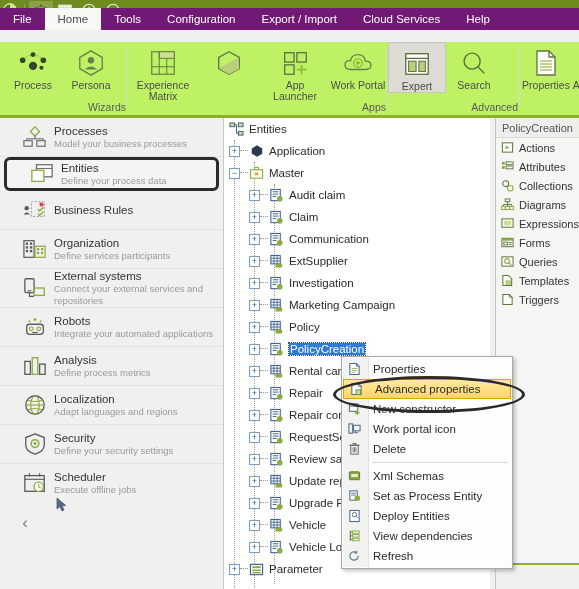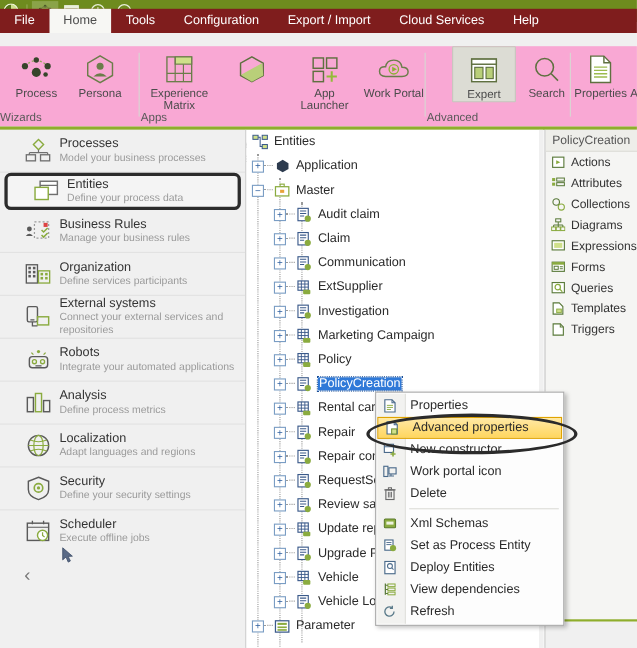--- a/index.html
+++ b/index.html
@@ -13,39 +13,39 @@
 
   
   .qbar{position:absolute;left:0;top:0;width:579px;height:20px;background:#6e8b1e;
         display:flex;align-items:center;}
   .qbar .logo{width:20px;height:20px;display:flex;align-items:center;justify-content:center;}
   .qsep{width:1px;height:12px;background:#93ab55;margin:0 4px;}
   .qbtn{width:24px;height:19px;display:flex;align-items:center;justify-content:center;}
   .qbtn.sel{background:#8aa349;}
 
   
-  .menubar{position:absolute;left:0;top:8px;width:579px;height:22px;background:#7f1d1d;
+  .menubar{position:absolute;left:0;top:8px;width:579px;height:22px;background:#701a75;
            display:flex;align-items:stretch;}
   .mtab{padding:0 13px;display:flex;align-items:center;color:#ffffff;font-size:11.5px;
         white-space:nowrap;}
   .mtab.active{background:#f7f7f4;color:#4c4c4c;}
 
   
-  .ribbon{position:absolute;left:0;top:42px;width:579px;height:73px;background:#f9a8d4;}
+  .ribbon{position:absolute;left:0;top:42px;width:579px;height:73px;background:#bef264;}
   .ribline{position:absolute;left:0;top:115px;width:579px;height:3px;background:#8fae2c;}
   .rgroup{position:absolute;top:0;height:73px;}
   .rsep{position:absolute;top:6px;width:1px;height:58px;background:#d8d8d2;}
   .gitems{display:flex;align-items:flex-start;height:56px;}
   .ritem{display:flex;flex-direction:column;align-items:center;justify-content:flex-start;
          padding-top:4px;min-width:52px;}
   .ritem .ic{height:34px;display:flex;align-items:center;justify-content:center;}
   .ritem .lb{font-size:10.5px;color:#4c4c4c;text-align:center;line-height:11px;
              max-width:62px;}
   .ritem.sel{background:#dcdcd4;border:1px solid #c6c6bd;border-radius:1px;}
-  .gname{position:absolute;bottom:2px;width:100%;text-align:left;font-size:10.5px;color:#5a5a5a;}
+  .gname{position:absolute;bottom:2px;width:100%;text-align:right;font-size:10.5px;color:#5a5a5a;}
 
   
   .sidebar{position:absolute;left:0;top:118px;width:223px;height:471px;background:#f0f0f0;
            border-right:1px solid #c8c8c8;overflow:hidden;}
   .sbitem{position:relative;height:38px;display:flex;align-items:center;padding-left:20px;
           border-bottom:1px solid #e2e2e2;}
   .sbitem .sic{width:30px;height:30px;display:flex;align-items:center;justify-content:center;
                flex:0 0 30px;}
   .sbitem .stxt{margin-left:4px;}
   .sbitem .st{font-size:11.5px;color:#333;line-height:13px;}
@@ -233,21 +233,21 @@
             </svg>
           </div>
           <div class="lb">Work Portal</div>
         </div>
       </div>
       <div class="gname">Apps</div>
     </div>
     <div class="rsep" style="left:386px;"></div>
 
     <div class="rgroup" style="left:388px;width:130px;">
-      <div class="gitems" style="padding-left:23px;">
+      <div class="gitems" style="padding-left:0;">
         <div class="ritem sel" style="min-width:56px;">
           <div class="ic">
             <svg width="30" height="28" viewBox="0 0 32 30">
               <rect x="4" y="4" width="24" height="22" fill="#fff" stroke="#5f7040" stroke-width="1.4"></rect>
               <rect x="4" y="4" width="24" height="5" fill="#fff" stroke="#5f7040" stroke-width="1.4"></rect>
               <rect x="7" y="12" width="8" height="11" fill="#b9cf79" stroke="#5f7040" stroke-width="1.1"></rect>
               <rect x="18" y="12" width="7" height="11" fill="#b9cf79" stroke="#5f7040" stroke-width="1.1"></rect>
             </svg>
           </div>
           <div class="lb">Expert</div>
@@ -332,21 +332,20 @@
           <circle cx="5" cy="11" r="2.4" fill="#5a5a5a"></circle>
           <path d="M1.5 18 Q5 13.5 8.5 18 Z" fill="#5a5a5a"></path>
           <rect x="10" y="4" width="14" height="16" fill="none" stroke="#9a9a9a" stroke-width="1.2" stroke-dasharray="2,2"></rect>
           <rect x="19" y="5" width="4" height="4" fill="#d44"></rect>
           <path d="M17 12 l2 2 l4 -4" stroke="#8aab3f" stroke-width="1.5" fill="none"></path>
           <path d="M17 17 l2 2 l4 -4" stroke="#8aab3f" stroke-width="1.5" fill="none"></path>
         </svg>
       </div>
       <div class="stxt">
         <div class="st">Business Rules</div>
-        <div class="ss">Manage your business rules</div>
       </div>
     </div>
 
     <div class="sbitem">
       <div class="sic">
         <svg width="26" height="24" viewBox="0 0 28 26">
           <rect x="2" y="4" width="11" height="18" fill="none" stroke="#5a5a5a" stroke-width="1.3"></rect>
           <rect x="14" y="10" width="11" height="12" fill="none" stroke="#8aab3f" stroke-width="1.3"></rect>
           <g fill="#5a5a5a">
               <rect x="4" y="6" width="2.5" height="2.5"></rect>

